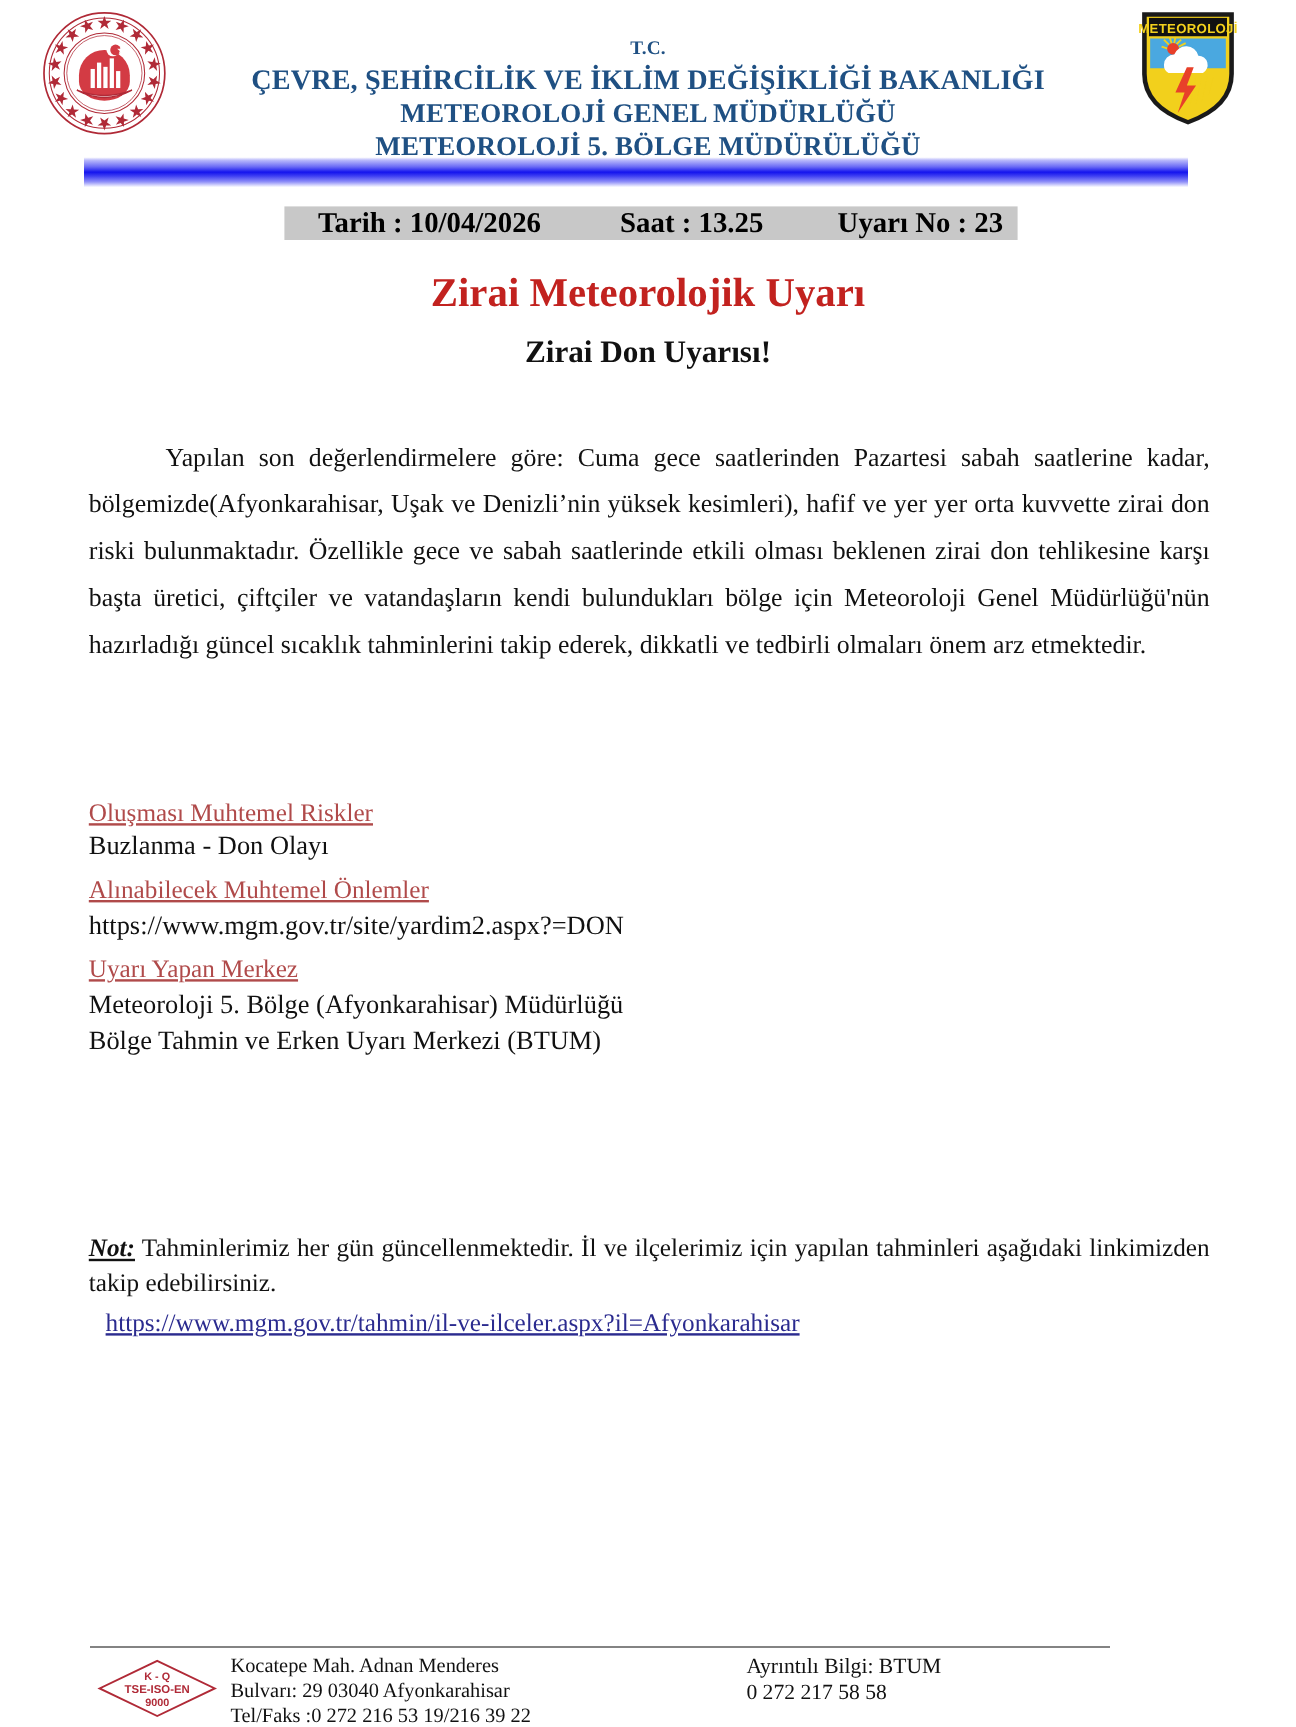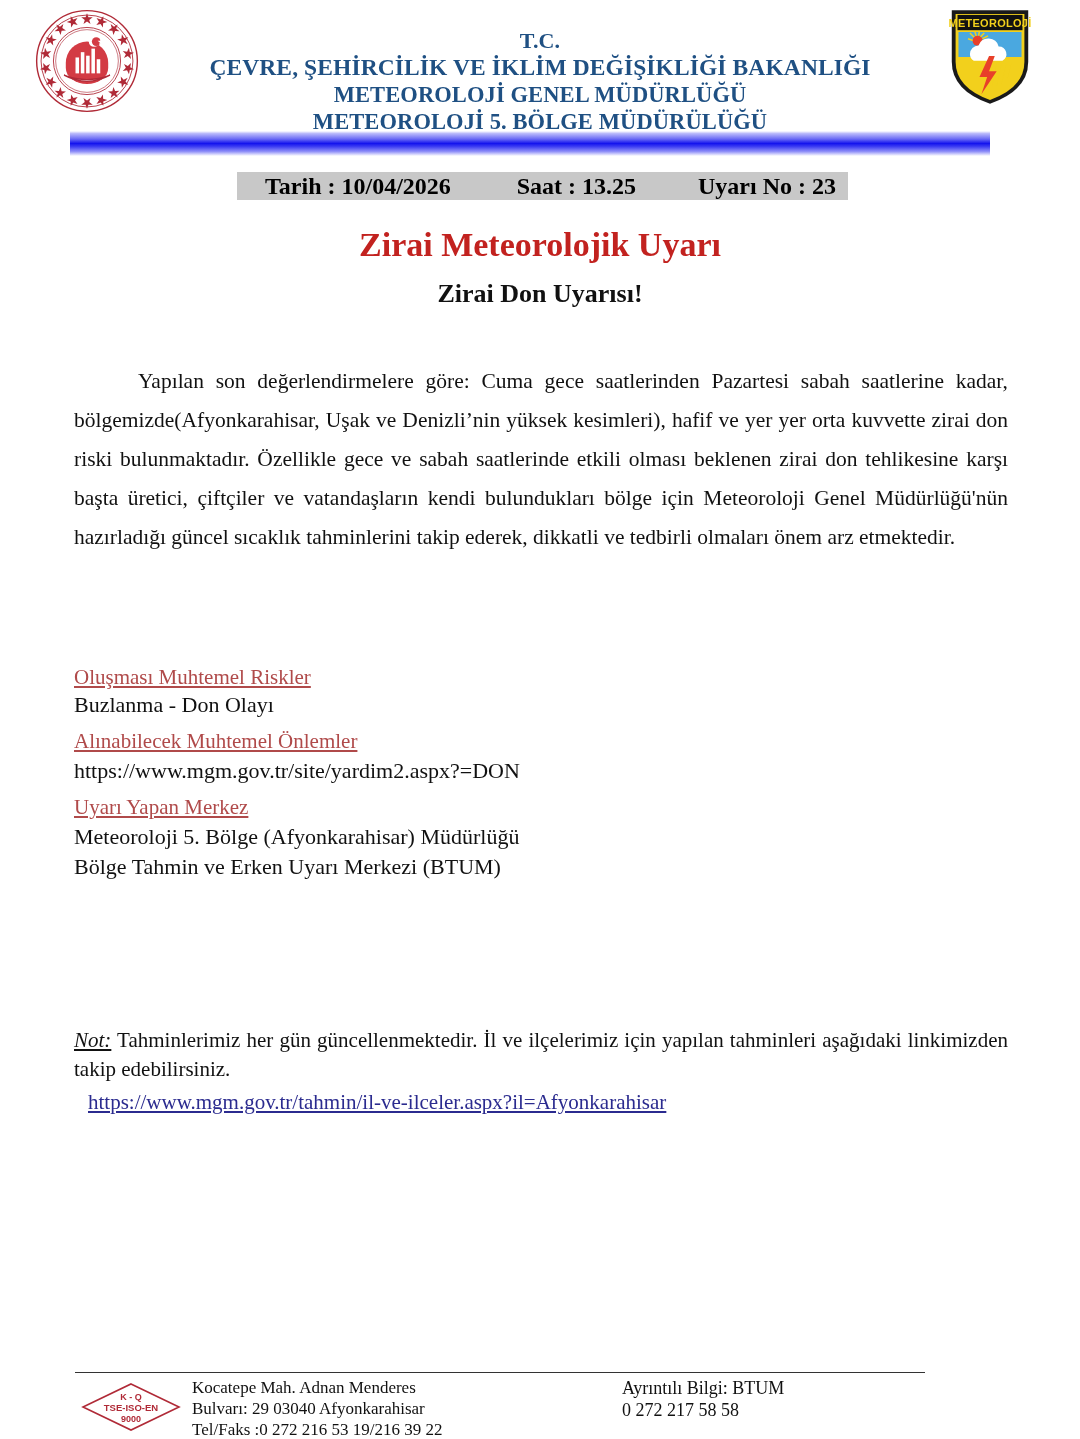--- a/index.html
+++ b/index.html
@@ -42,21 +42,21 @@
     position: absolute;
     left: 190px;
     top: 28px;
     width: 700px;
     text-align: center;
     color: #1f5083;
     font-weight: bold;
     letter-spacing: 0.1px;
   }
   .header-titles .ln1 {
-    font-size: 22px;
+    font-size: 16px;
     line-height: 25px;
   }
   .header-titles .ln2 {
     font-size: 23.5px;
     line-height: 28px;
   }
   .header-titles .ln3 {
     font-size: 22.5px;
     line-height: 27px;
   }
@@ -176,21 +176,21 @@
     width: 934px;
   }
   .note-par {
     font-size: 21px;
     line-height: 29px;
     text-align: justify;
     text-align-last: left;
     color: #111;
   }
   .note-par .note-lbl {
-    font-weight: normal;
+    font-weight: bold;
     font-style: italic;
     text-decoration: underline;
   }
   .note-link {
     display: block;
     margin-top: 4px;
     margin-left: 14px;
     font-size: 21px;
     line-height: 28px;
     color: #2b2b8f;

